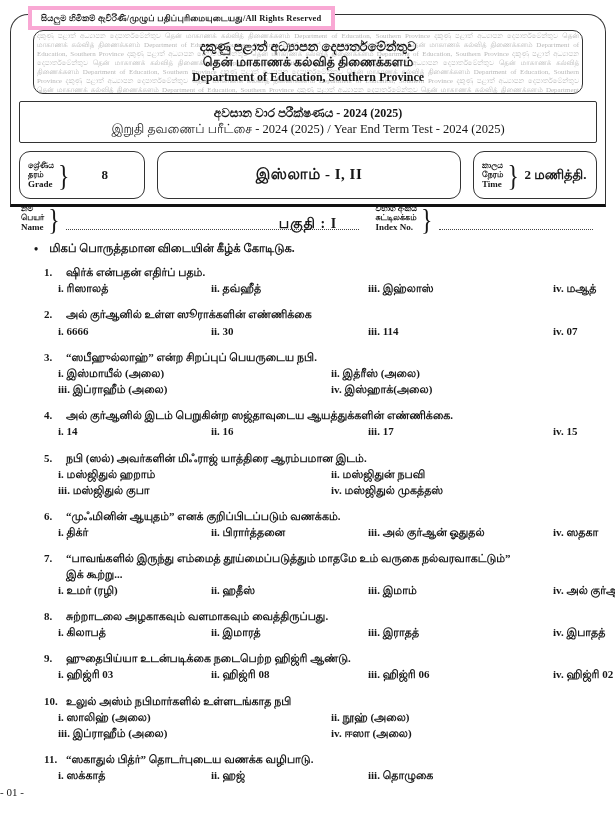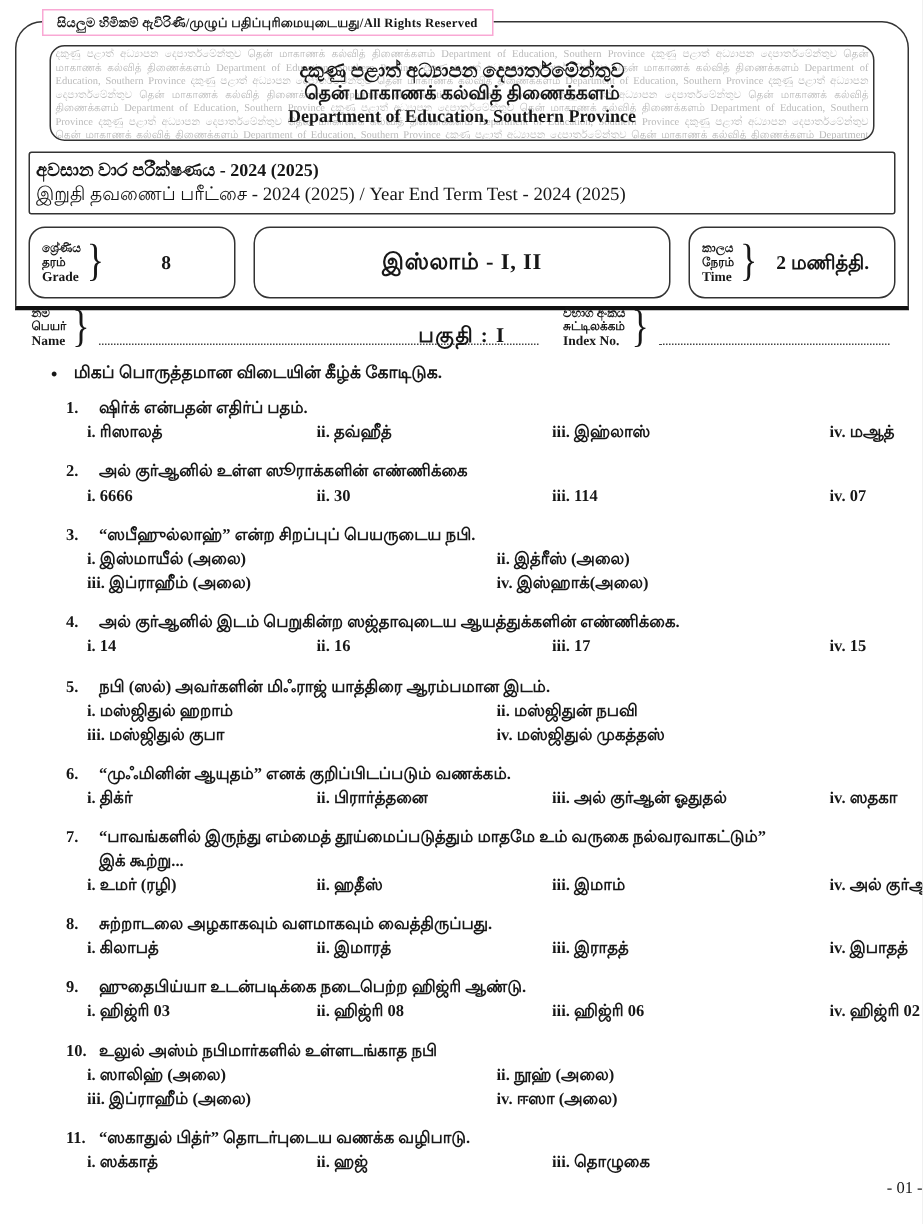--- a/index.html
+++ b/index.html
@@ -5,21 +5,21 @@
   * { box-sizing: border-box; margin: 0; padding: 0; }
   html,body { background: #e8e8e8; }
   body { font-family: "Liberation Serif", "DejaVu Sans", serif; color: #171717; }
   .page {
     position: relative; width: 615px; height: 816px; margin: 0 auto;
     background: #ffffff; overflow: hidden;
   }
   
   .rights-box {
     position: absolute; left: 28px; top: 6px; z-index: 3;
-    background: #fff; border: 1px solid #f9a8d4;
+    background: #fff; border: 4px solid #f9a8d4;
     font-size: 8.5px; font-weight: bold; padding: 3px 9px 2px; letter-spacing: .2px;
   }
   .outer-frame {
     position: absolute; left: 10px; top: 14px; right: 9px; height: 193px;
     border: 1.5px solid #333; border-bottom: 3px solid #111;
     border-radius: 18px 18px 0 0;
     padding: 15px 8px 0;
   }
   .dept-box {
     position: relative; margin: 0 14px; height: 64px;
@@ -32,32 +32,32 @@
   }
   .dept-overlay {
     position: absolute; inset: 0; display: flex; flex-direction: column;
     align-items: center; justify-content: center; line-height: 1.25;
   }
   .dept-si { font-size: 13px; font-weight: bold; }
   .dept-ta { font-size: 12.5px; font-weight: bold; }
   .dept-en { font-size: 12px; font-weight: bold; }
   .exam-box {
     margin: 7px 0 0; border: 1.3px solid #333; border-radius: 2px;
-    padding: 3px 4px 4px; line-height: 1.35;
+    text-align: center; padding: 3px 4px 4px; line-height: 1.35;
   }
   .exam-si { font-size: 12px; font-weight: bold; }
   .exam-ta { font-size: 12.5px; font-weight: normal; }
   .info-row { display: flex; gap: 12px; margin-top: 8px; height: 48px; }
   .pill {
     border: 1.3px solid #333; border-radius: 11px; display: flex;
     align-items: center; padding: 2px 8px; background: #fff;
   }
-  .grade-box { width: 138px; justify-content: flex-end; }
+  .grade-box { width: 126px; justify-content: flex-end; }
   .subject-box { flex: 1; justify-content: center; font-size: 15px; font-weight: bold; letter-spacing: .5px; }
-  .time-box { width: 138px; }
+  .time-box { width: 124px; }
   .lbl-stack { display: flex; flex-direction: column; line-height: 1.15; }
   .lbl-si, .lbl-ta { font-size: 8px; font-weight: bold; }
   .lbl-en { font-size: 9px; font-weight: bold; }
   .brace { font-size: 24px; font-weight: 400; margin: 0 4px; transform: scaleY(1.25); display: inline-block; }
   .pill-value { flex: 1; text-align: center; font-size: 13px; font-weight: bold; }
   .name-row { display: flex; gap: 14px; margin-top: 5px; padding: 0 2px; align-items: flex-start; }
   .name-field { display: flex; align-items: flex-end; }
   .name-field .lbl-stack { align-items: flex-start; }
   .field-name { flex: 1.55; }
   .field-index { flex: 1; }
@@ -75,21 +75,21 @@
   .questions { margin-left: 14px; }
   .q-item { margin-bottom: 11px; font-weight: bold; font-size: 11px; line-height: 1.38; }
   .q-line { display: flex; }
   .q-no { width: 22px; flex: 0 0 22px; }
   .q-text { flex: 1; }
   .q-text2 { display: none; margin-left: 22px; }
   .opts { margin-left: 14px; margin-top: 1px; display: grid; gap: 41px; }
   .opts-row { grid-template-columns: 112px 116px 144px auto; }
   .opts-grid { grid-template-columns: 232px auto; row-gap: 1px; }
   .opt { white-space: nowrap; }
-  .footer { position: absolute; bottom: 18px; left: 0; right: 0; text-align: right; font-size: 11px; font-weight: normal; }
+  .footer { position: absolute; bottom: 18px; left: 0; right: 16px; text-align: left; font-size: 11px; font-weight: normal; }
 </style>
 </head>
 <body>
 
 <div class="page">
 
   <div class="rights-box">සියලුම හිමිකම් ඇවිරිණි/முழுப் பதிப்புரிமையுடையது/All Rights Reserved</div>
 
   <div class="outer-frame">
 

